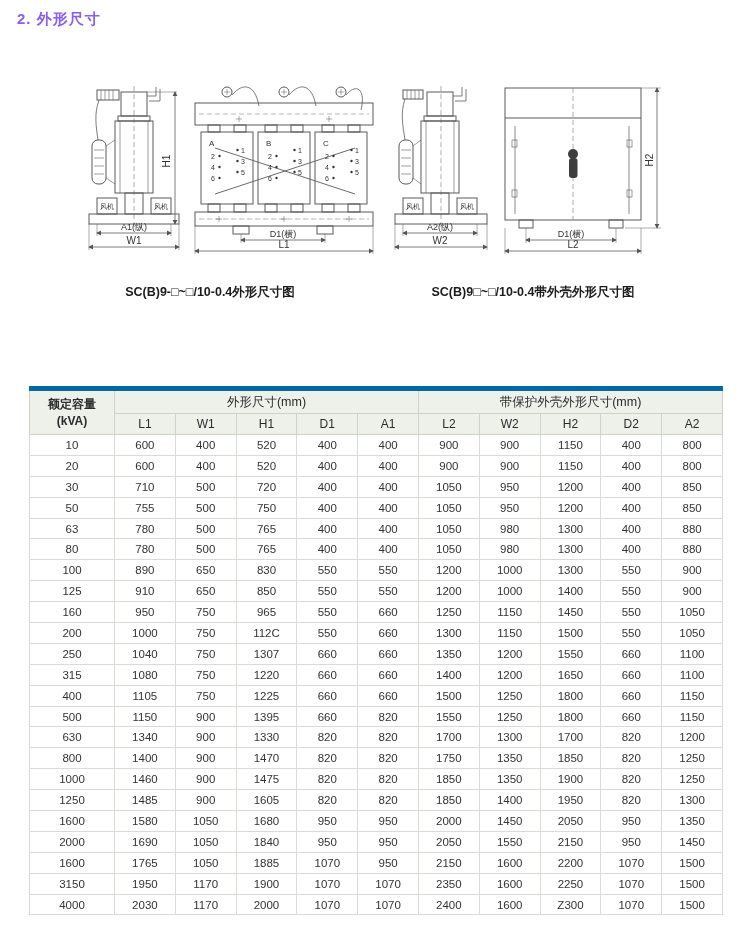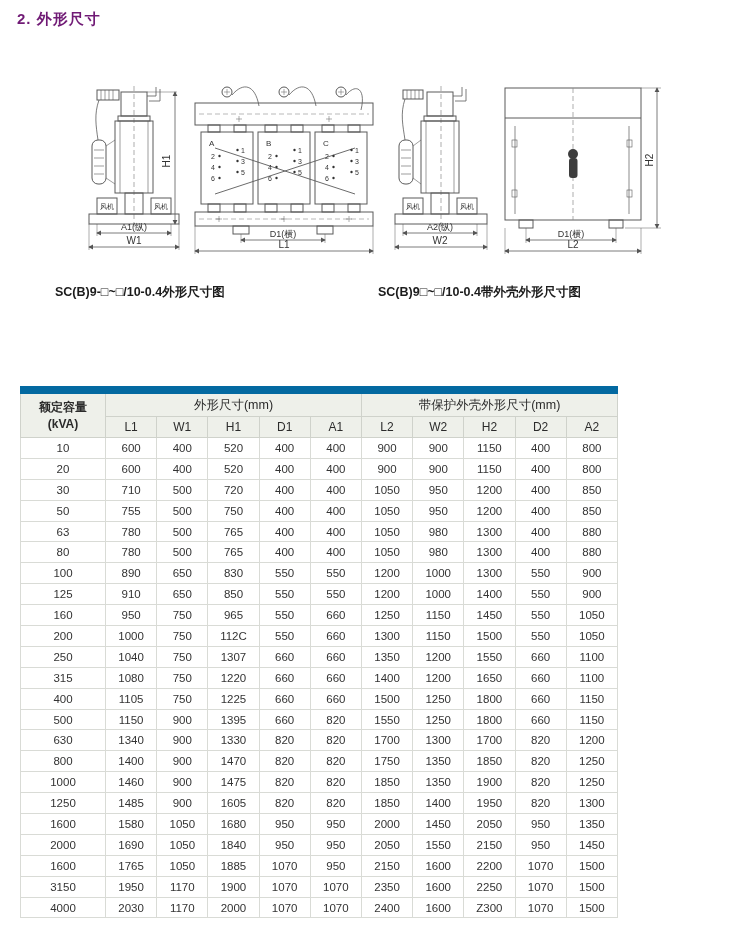--- a/index.html
+++ b/index.html
@@ -2,38 +2,38 @@
 <html><head>
 <meta charset="utf-8">
 <style>
   html,body { margin:0; padding:0; background:#fff; }
   .page {
     position:relative; width:750px; height:940px; background:#ffffff;
     font-family:"Liberation Sans","DejaVu Sans",sans-serif; overflow:hidden;
   }
   .section-title {
     position:absolute; left:17px; top:10px; margin:0;
-    font-size:15px; font-weight:bold; color:#701a75; letter-spacing:1px;
+    font-size:15px; font-weight:bold; color:#8b5cf6; letter-spacing:1px;
   }
   .figures { position:absolute; left:85px; top:80px; display:flex; align-items:flex-start; }
   .fig { display:block; }
   .fig-1 { margin-right:6px; }
   .fig-2 { margin-right:14px; }
   .fig-3 { margin-right:10px; }
   svg text { font-family:"Liberation Sans","DejaVu Sans",sans-serif; fill:#333; stroke:none; }
   .caption {
     position:absolute; top:284px; font-size:12.5px; font-weight:600; color:#1c1c1c;
-    text-align:left; width:310px;
+    text-align:center; width:310px;
   }
   .caption-open { left:55px; }
   .caption-enclosed { left:378px; }
   .dim-table {
-    position:absolute; left:20px; top:386px; width:598px;
+    position:absolute; left:29px; top:386px; width:694px;
     border-collapse:collapse; table-layout:fixed;
-    border-top:8px solid #0369a1;
+    border-top:5px solid #0369a1;
   }
   .dim-table th, .dim-table td {
     border:1px solid #cfd2cb; text-align:center; padding:0;
   }
   .dim-table thead th { background:#eef0ea; color:#2b2b2b; }
   .cap-th { font-size:12px; font-weight:bold; line-height:1.35; }
   .group-th { font-size:12.5px; font-weight:normal; height:22px; }
   .sub-th { font-size:12px; font-weight:normal; height:20px; }
   .dim-table td { font-size:11.5px; height:19.9px; color:#333; background:#fff; border-color:#d9dbd6; }
   .note {

